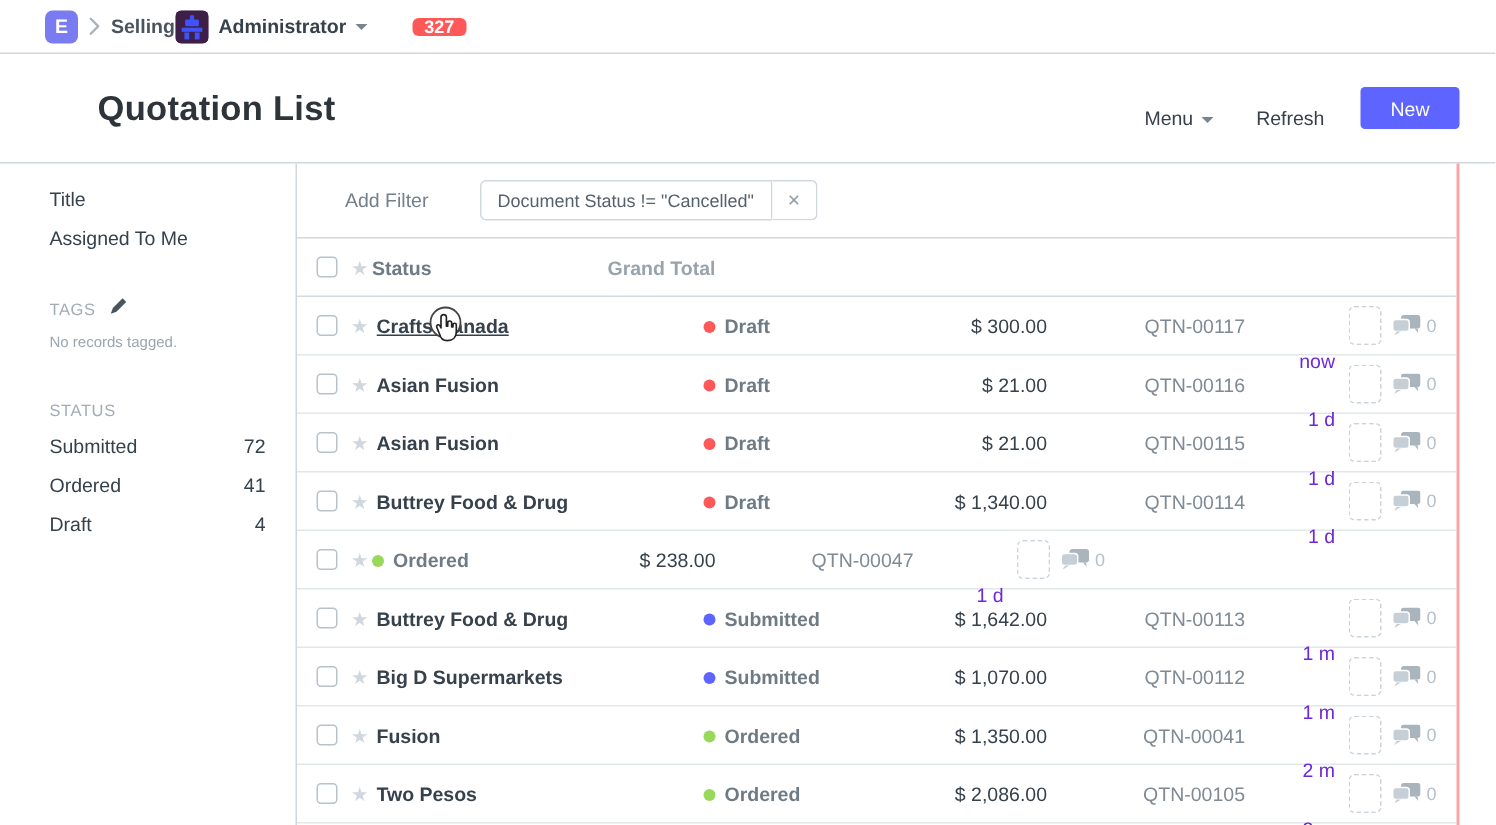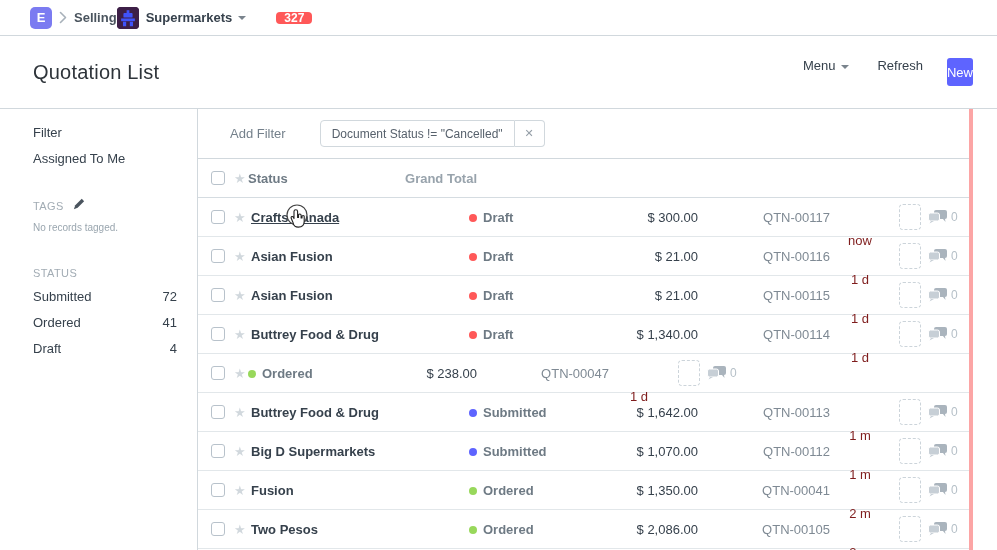--- a/index.html
+++ b/index.html
@@ -20,39 +20,39 @@
   .search-box input::placeholder { color:#b3bcc4; }
   .avatar { width:22px; height:22px; border-radius:4px; background:#3d1f47; overflow:hidden; flex:0 0 auto; }
   .user-name { margin-left:7px; font-weight:bold; color:#36414c; }
   .caret { display:inline-block; width:0; height:0; border-left:4px solid transparent;
     border-right:4px solid transparent; border-top:4px solid #7a848d; margin-left:6px; vertical-align:middle; }
   .notif-badge { margin-left:30px; background:#ff5858; color:#fff; font-weight:bold; font-size:12px;
     padding:0 8px; border-radius:4px; line-height:1; }
 
   
   .page-head { height:72px; display:flex; align-items:center; padding:0 24px 0 33px; }
-  .page-title { font-size:20px; font-weight:normal; color:#2e343a; letter-spacing:.2px; }
-  .head-actions { margin-left:auto; display:flex; align-items:flex-start; }
+  .page-title { font-size:23px; font-weight:bold; color:#2e343a; letter-spacing:.2px;margin-left:32px; }
+  .head-actions { margin-left:auto; display:flex; align-items:flex-end; }
   .menu-btn { color:#36414c; margin-right:28px; cursor:pointer; }
   .refresh-btn { color:#36414c; margin-right:24px; cursor:pointer; }
   .new-btn { background:#5e64ff; color:#fff; border:none; border-radius:3px; height:28px;
-    padding:0 0; font-size:13px; font-family:inherit; cursor:pointer; }
+    padding:0 20px; font-size:13px; font-family:inherit; cursor:pointer; }
 
   
   .layout { display:flex; height:442px; border-top:1px solid #d1d8dd; }
   .sidebar { width:198px; border-right:1px solid #d1d8dd; padding:16px 20px 0 33px; flex:0 0 auto; }
   .side-link { margin-bottom:11px; color:#36414c; cursor:pointer; }
   .side-heading { font-size:11px; color:#a2acb4; letter-spacing:.4px; margin-bottom:10px; }
   .tags-sec { margin-top:32px; }
   .muted-note { color:#9aa6af; font-size:10px; }
   .status-sec { margin-top:34px; }
   .status-item { display:flex; margin-bottom:11px; cursor:pointer; }
   .status-item .cnt { margin-left:auto; color:#36414c; }
 
-  .content { flex:1; border-right:4px solid #fca5a5; position:relative; max-width:775px; }
+  .content { flex:1; border-right:2px solid #fca5a5; position:relative; max-width:775px; }
 
   
   .filter-row { height:50px; display:flex; align-items:center; padding-left:32px;
     border-bottom:1px solid #d1d8dd; }
   .add-filter { color:#74808b; margin-right:34px; cursor:pointer; }
   .filter-pill { display:flex; height:27px; }
   .filter-pill .fp-label { border:1px solid #d1d8dd; border-radius:4px 0 0 4px; background:#fff;
     display:flex; align-items:center; padding:0 11px; font-size:12px; color:#57616c; cursor:pointer; }
   .filter-pill .fp-x { border:1px solid #d1d8dd; border-left:none; border-radius:0 4px 4px 0;
     background:#fff; display:flex; align-items:center; padding:0 10px; color:#949ea7;
@@ -66,21 +66,21 @@
     flex:0 0 auto; cursor:pointer; }
   .c-star { width:14px; margin-left:9px; color:#d1d8dd; font-size:13px; line-height:1; flex:0 0 auto; cursor:pointer; }
   .c-title { width:218px; margin-left:3px; font-weight:bold; color:#36414c;
     white-space:nowrap; overflow:hidden; }
   .lrow.head .c-title { color:#98a3ac; }
   .c-status { width:143px; font-weight:bold; color:#6e7a84; }
   .dot { display:inline-block; width:8px; height:8px; border-radius:50%; margin-right:6px; vertical-align:0; }
   .c-total { width:86px; text-align:right; color:#36414c; }
   .lrow.head .c-total { color:#98a3ac; }
   .c-qtn { width:132px; text-align:right; color:#7f8a94; }
-  .c-time { width:60px; text-align:center; color:#7f1d1d;margin-top:46px; }
+  .c-time { width:60px; text-align:right; color:#6d28d9;margin-top:46px; }
   .c-assign { width:22px; height:26px; margin-left:9px; border:1px dashed #ccd4da; border-radius:4px;
     flex:0 0 auto; cursor:pointer; }
   .c-comment { display:flex; align-items:center; margin-left:7px; color:#b6c0c8; cursor:pointer; }
   .c-comment .cc-n { margin-left:4px; font-size:12px; }
   .title-link { cursor:pointer; }
   .title-link.hovered { text-decoration:underline; }
 
   .cursor-overlay { position:absolute; left:85px; top:95px; width:30px; height:33px; pointer-events:none; }
 </style>
 </head>
@@ -99,39 +99,39 @@
   <div class="avatar">
     <svg width="22" height="22" viewBox="0 0 24 24">
       <rect width="24" height="24" fill="#3d1f47"></rect>
       <rect x="10.5" y="3.5" width="3" height="3.5" fill="#4053fa"></rect>
       <rect x="7" y="6.5" width="10" height="5" rx="1" fill="#4053fa"></rect>
       <rect x="4.5" y="12.5" width="15" height="3" fill="#4053fa"></rect>
       <rect x="6.5" y="16" width="3.5" height="5" fill="#4053fa"></rect>
       <rect x="14" y="16" width="3.5" height="5" fill="#4053fa"></rect>
     </svg>
   </div>
-  <span class="user-name">Supermarkets</span>
+  <span class="user-name">Administrator</span>
   <span class="caret"></span>
 
   <span class="notif-badge">327</span>
 </div>
 
 <div class="page-head">
   <h1 class="page-title">Quotation List</h1>
   <div class="head-actions">
     <span class="menu-btn"><span>Menu</span><span class="caret"></span></span>
     <span class="refresh-btn">Refresh</span>
     <button class="new-btn">New</button>
   </div>
 </div>
 
 <div class="layout">
 
   <div class="sidebar">
-    <div class="side-link">Filter</div>
+    <div class="side-link">Title</div>
     <div class="side-link">Assigned To Me</div>
 
     <div class="tags-sec">
       <div class="side-heading">
         <span>TAGS</span>
         <span style="margin-left:6px;">
           <svg width="12" height="12" viewBox="0 0 14 14">
               <path d="M1 13l1.6-4.4L10.2 1l2.8 2.8-7.6 7.6L1 13z" fill="#4a545e"></path>
             </svg>
         </span>

